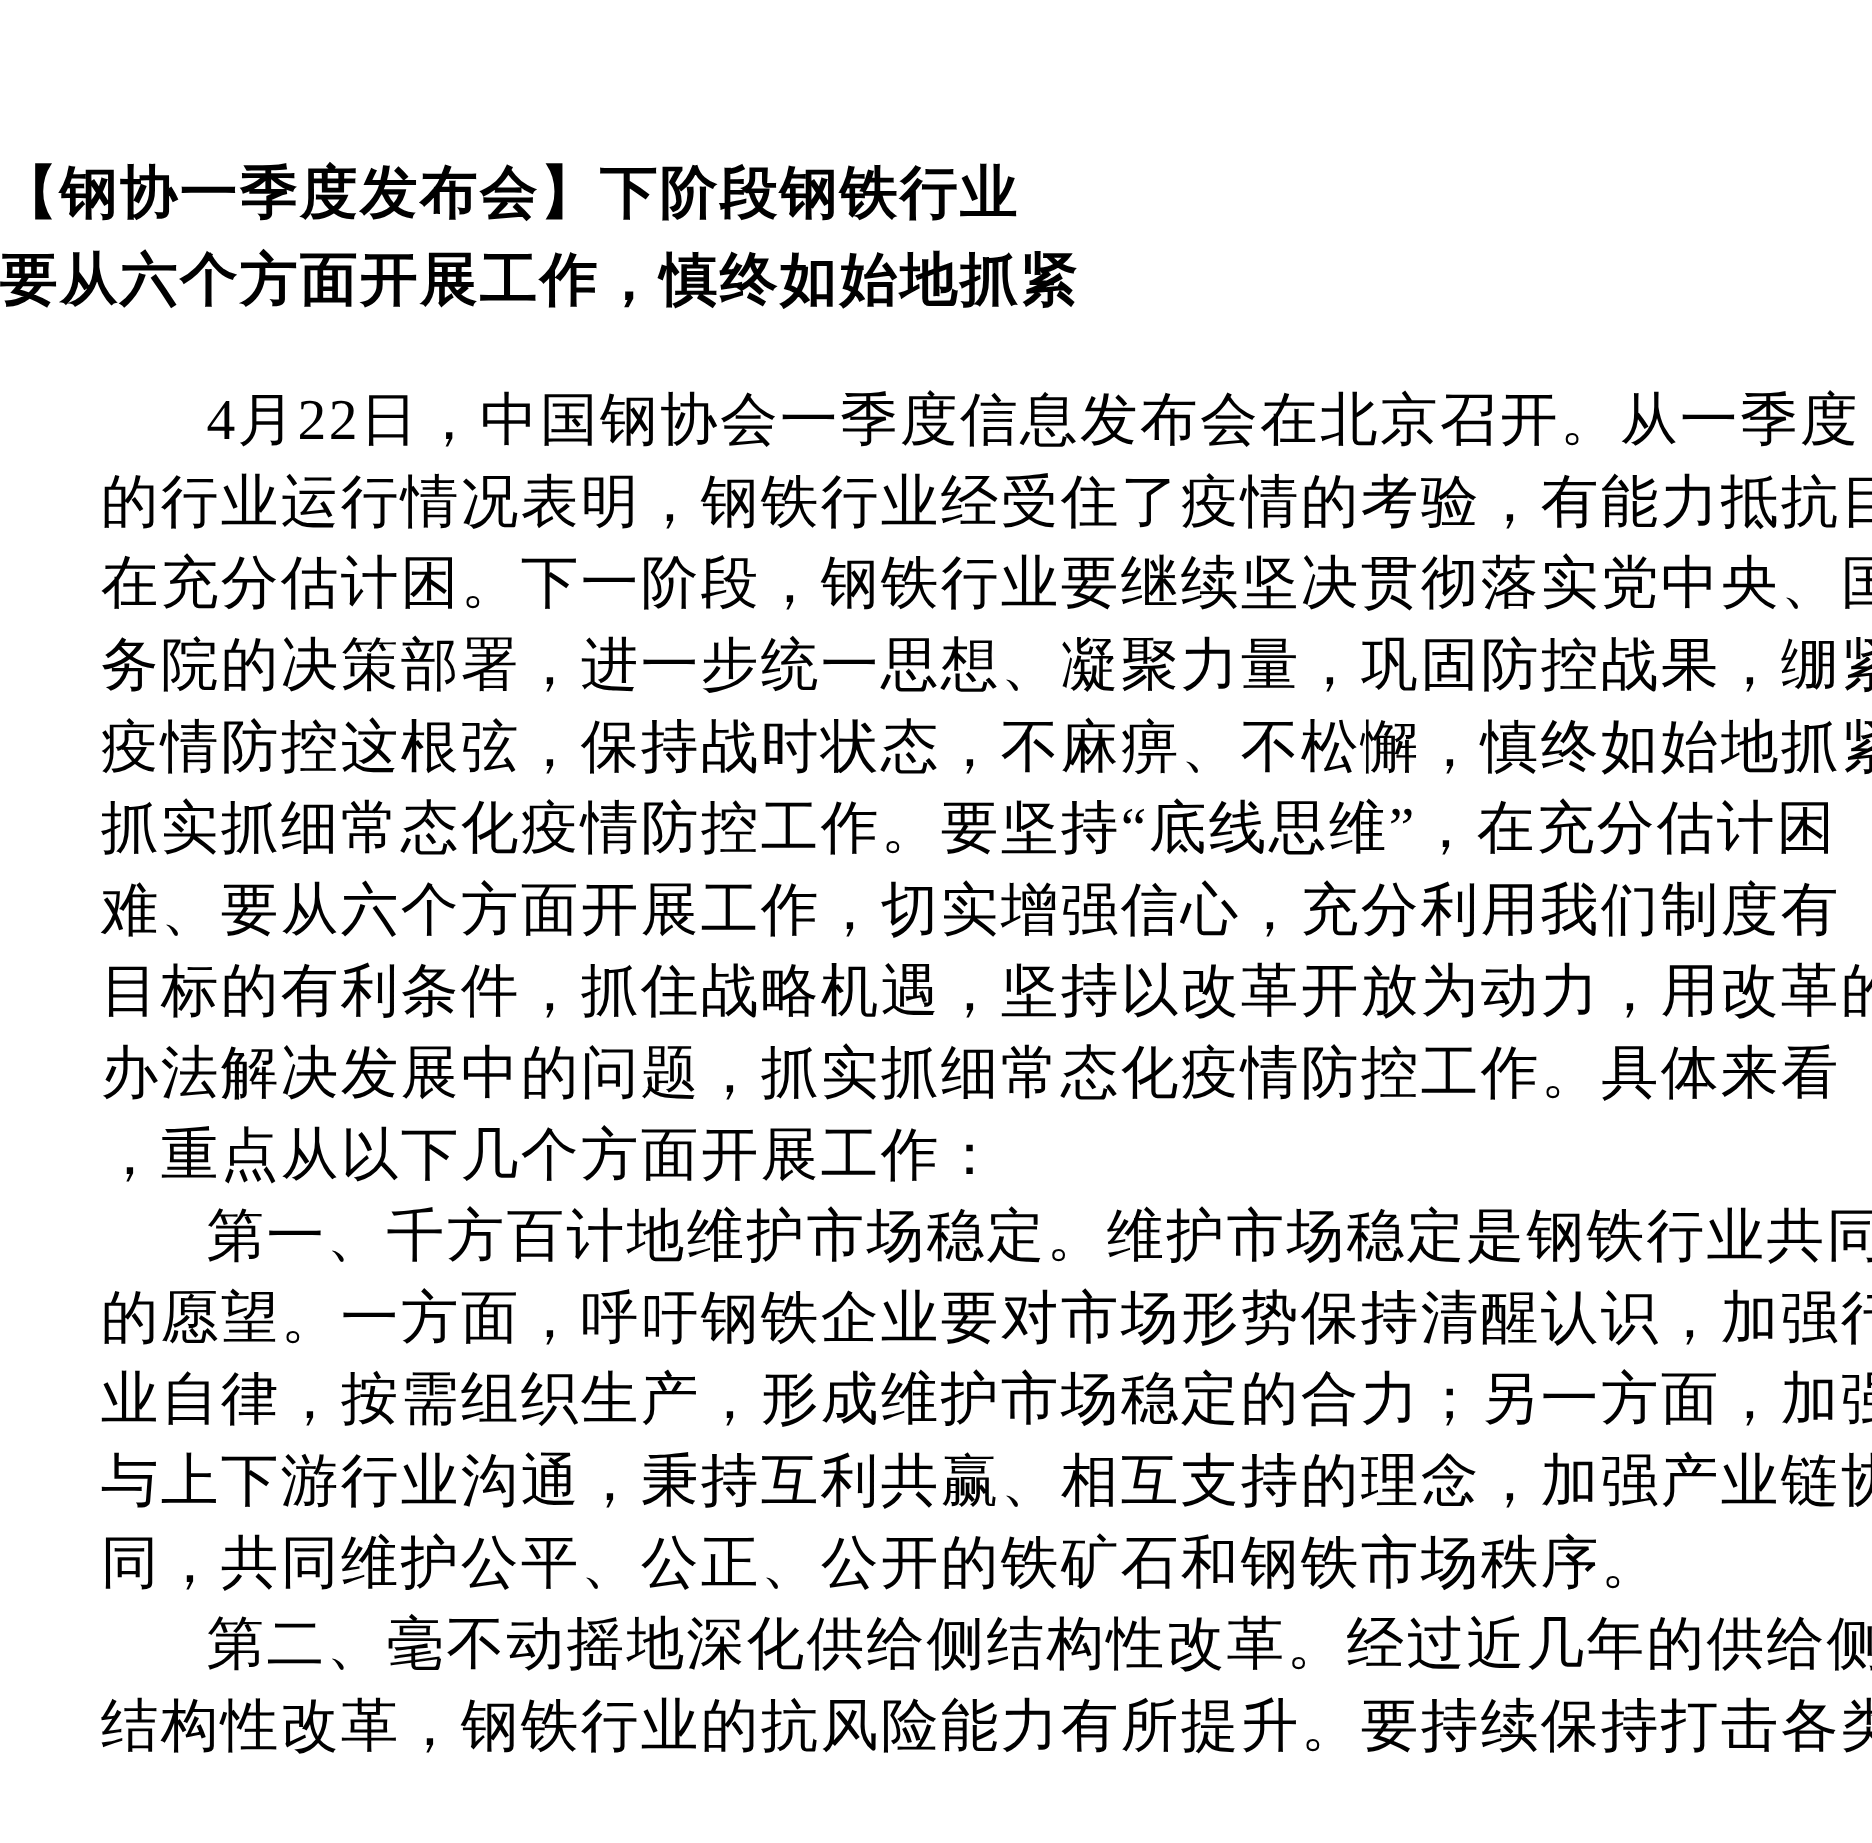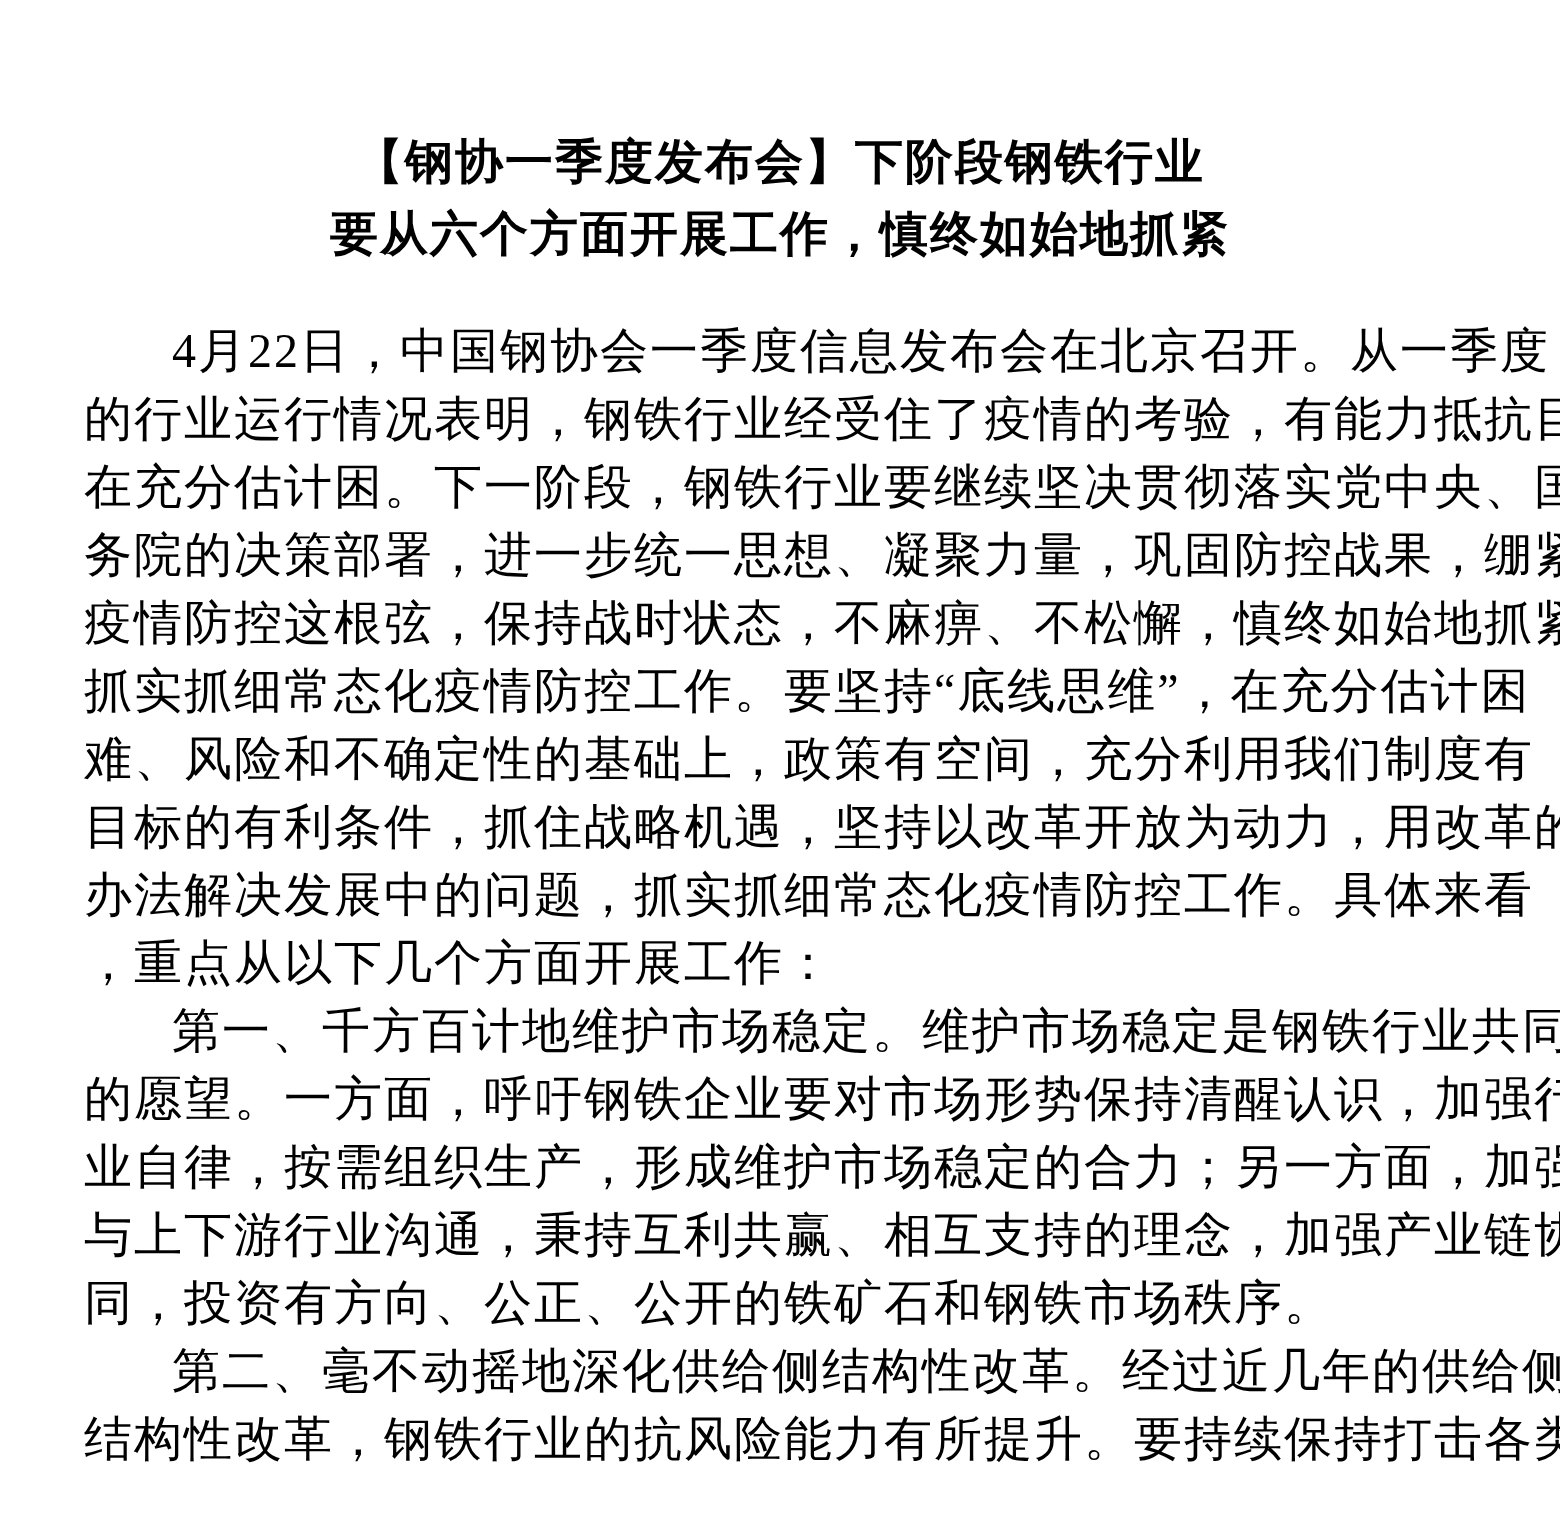--- a/index.html
+++ b/index.html
@@ -10,21 +10,21 @@
     height: 1536px;
     margin: 0 auto;
     background: #ffffff;
     color: #000000;
     overflow: hidden;
     font-family: "Liberation Serif", "DejaVu Serif", serif;
   }
   .title {
     padding-top: 126px;
     margin-bottom: 47px;
-    text-align: center;
+    text-align: left;
     font-size: 48px;
     font-weight: bold;
     line-height: 72px;
     letter-spacing: 2px;
   }
   .title-line { height: 72px; }
   .doc-body {
     margin: 0 84px;
   }
   .line {
@@ -48,25 +48,25 @@
     <div class="title-line">【钢协一季度发布会】下阶段钢铁行业</div>
     <div class="title-line">要从六个方面开展工作，慎终如始地抓紧</div>
   </div>
   <div class="doc-body" id="doc-body">
       <div class="line first">4月22日，中国钢协会一季度信息发布会在北京召开。从一季度</div>
       <div class="line">的行业运行情况表明，钢铁行业经受住了疫情的考验，有能力抵抗目</div>
       <div class="line">在充分估计困。下一阶段，钢铁行业要继续坚决贯彻落实党中央、国</div>
       <div class="line">务院的决策部署，进一步统一思想、凝聚力量，巩固防控战果，绷紧</div>
       <div class="line">疫情防控这根弦，保持战时状态，不麻痹、不松懈，慎终如始地抓紧</div>
       <div class="line">抓实抓细常态化疫情防控工作。要坚持“底线思维”，在充分估计困</div>
-      <div class="line">难、风险和不确定性的基础上，政策有空间，充分利用我们制度有</div>
+      <div class="line">难、要从六个方面开展工作，切实增强信心，充分利用我们制度有</div>
       <div class="line">目标的有利条件，抓住战略机遇，坚持以改革开放为动力，用改革的</div>
       <div class="line">办法解决发展中的问题，抓实抓细常态化疫情防控工作。具体来看</div>
       <div class="line last">，重点从以下几个方面开展工作：</div>
       <div class="line first">第一、千方百计地维护市场稳定。维护市场稳定是钢铁行业共同</div>
       <div class="line">的愿望。一方面，呼吁钢铁企业要对市场形势保持清醒认识，加强行</div>
       <div class="line">业自律，按需组织生产，形成维护市场稳定的合力；另一方面，加强</div>
       <div class="line">与上下游行业沟通，秉持互利共赢、相互支持的理念，加强产业链协</div>
-      <div class="line last">同，投资有方向、公正、公开的铁矿石和钢铁市场秩序。</div>
+      <div class="line last">同，共同维护公平、公正、公开的铁矿石和钢铁市场秩序。</div>
       <div class="line first">第二、毫不动摇地深化供给侧结构性改革。经过近几年的供给侧</div>
       <div class="line">结构性改革，钢铁行业的抗风险能力有所提升。要持续保持打击各类</div>
     </div>
 </div>
 
 </body></html>

